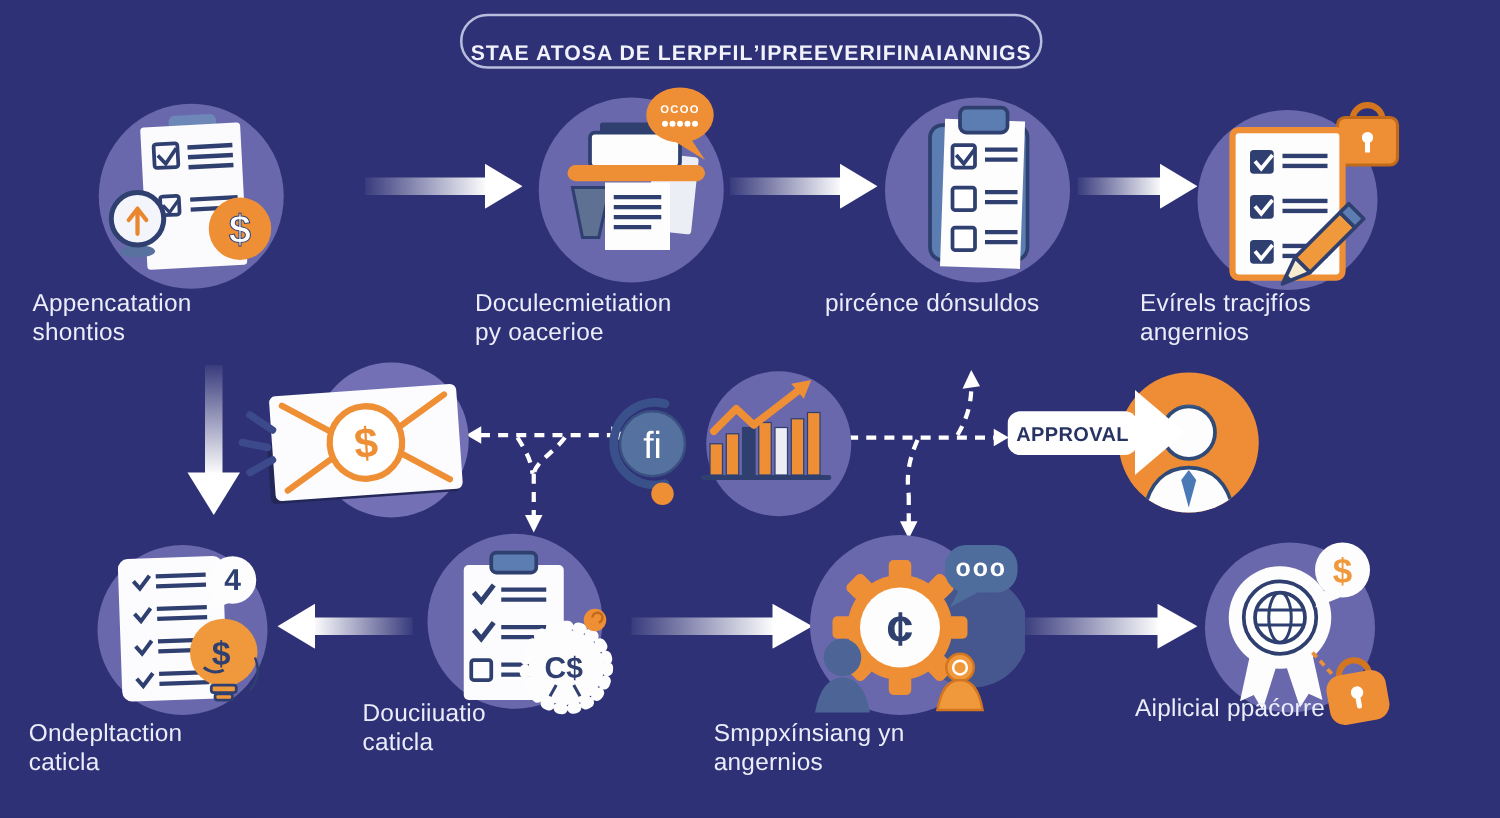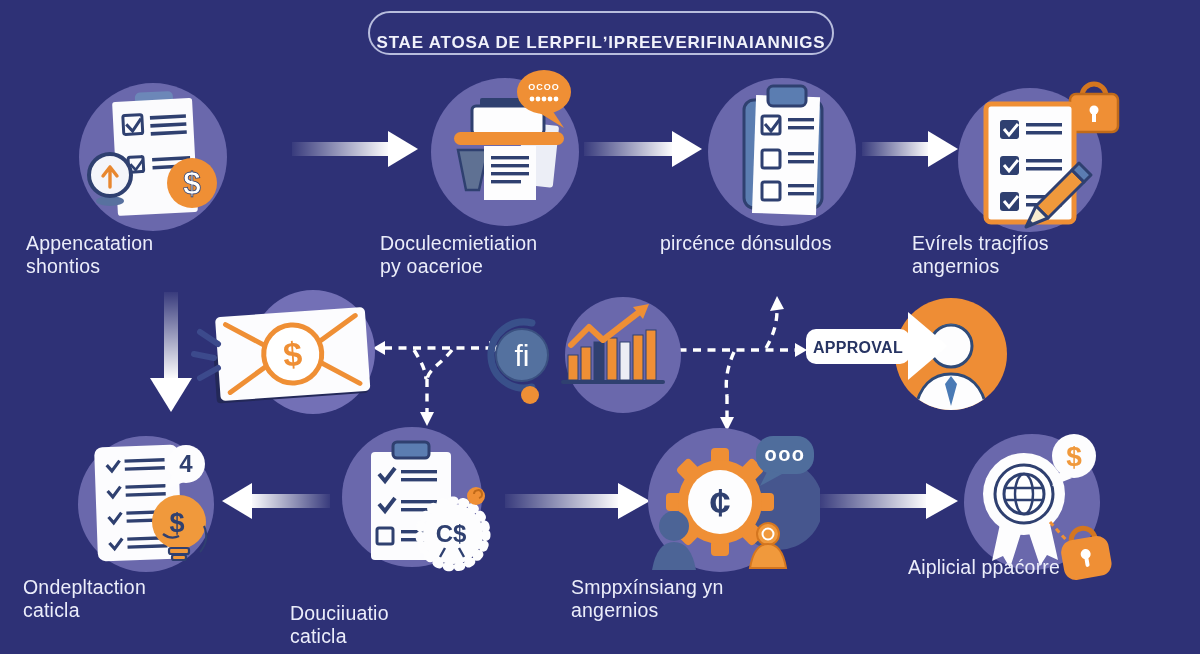--- a/index.html
+++ b/index.html
@@ -402,21 +402,21 @@
   </div>
   <div class="step-label" style="left:912px;top:232px">
     <span>Evírels tracjfíos</span>
     <span>angernios</span>
   </div>
 
   <div class="step-label" style="left:23px;top:576px">
     <span>Ondepltaction</span>
     <span>caticla</span>
   </div>
-  <div class="step-label" style="left:290px;top:602px">
+  <div class="step-label" style="left:290px;top:560px">
     <span>Douciiuatio</span>
     <span>caticla</span>
   </div>
   <div class="step-label" style="left:571px;top:576px">
     <span>Smppxínsiang yn</span>
     <span>angernios</span>
   </div>
   <div class="step-label" style="left:908px;top:556px">
     <span>Aiplicial ppaćorre</span>
   </div>

